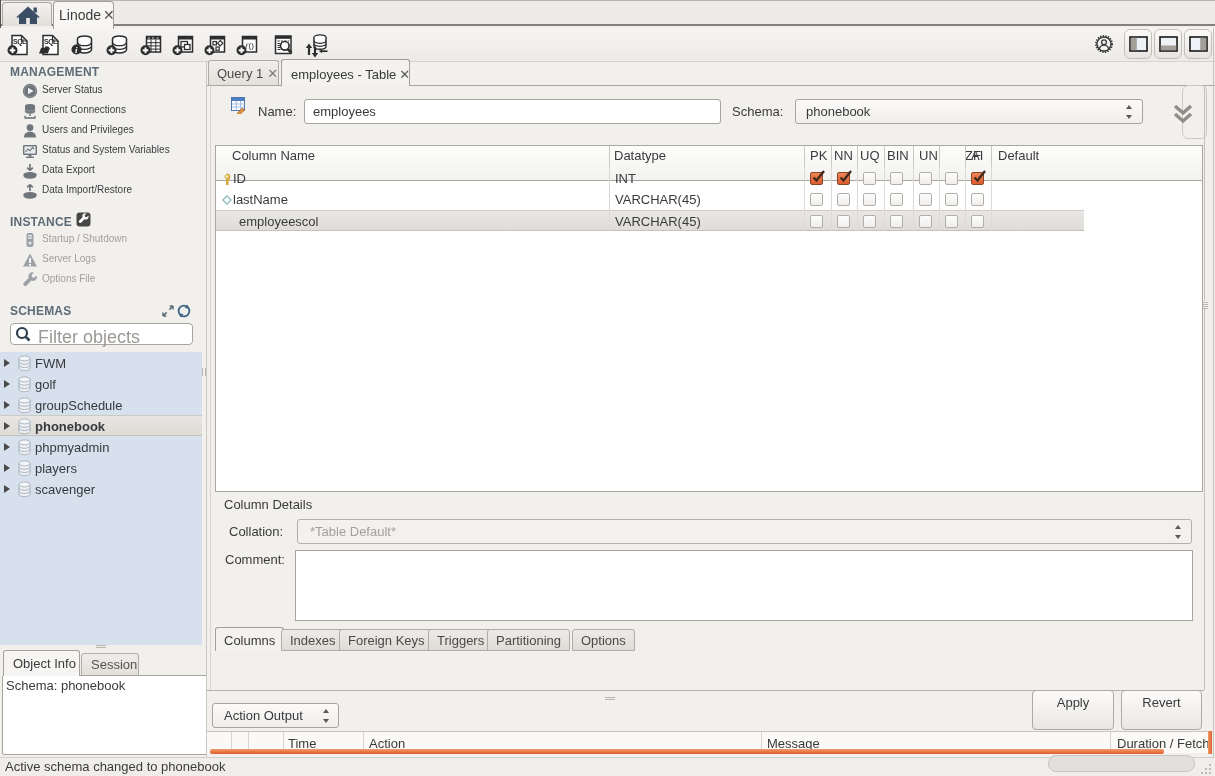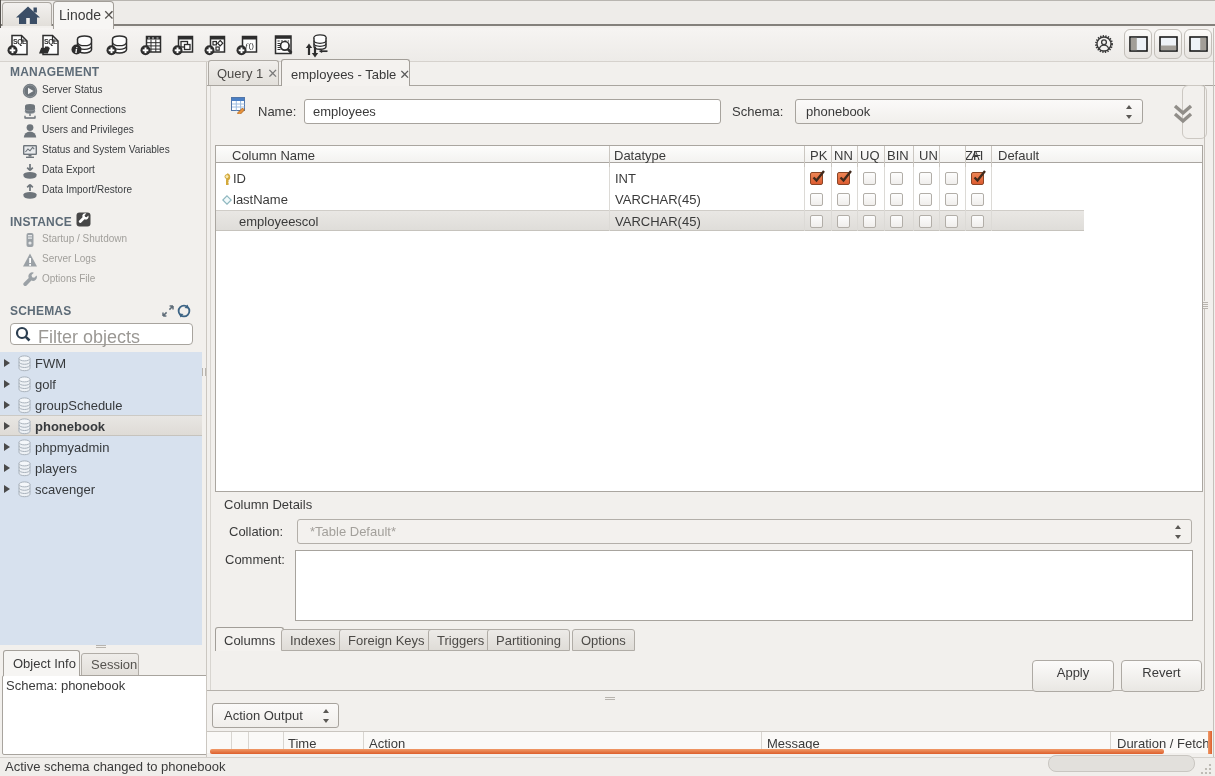--- a/index.html
+++ b/index.html
@@ -48,21 +48,21 @@
 #qtab1 .x { color:#7a7a7a; margin-left:4px; }
 #qtab2 { position:absolute; left:74px; top:-3px; width:129px; height:27px; background:#f4f2ef; border:1px solid #a29e98; border-bottom:none; border-radius:3px 3px 0 0; padding:7px 0 0 9px; color:#3a3a3a; white-space:nowrap; z-index:2; }
 #qtab2 .x { color:#5a5a5a; margin-left:3px; }
 
 #nameinput { position:absolute; left:97px; top:37px; width:417px; height:25px; background:#fff; border:1px solid #a7a39d; border-radius:3px; padding:4px 0 0 8px; }
 #schemacombo { position:absolute; left:588px; top:37px; width:348px; height:25px; background:linear-gradient(#fbfaf9,#f1efec); border:1px solid #a7a39d; border-radius:3px; padding:4px 0 0 10px; }
 #collapsebox { position:absolute; left:975px; top:23px; width:25px; height:54px; border:1px solid #ccc8c2; border-radius:6px; }
 
 
 #grid { position:absolute; left:8px; top:83px; width:988px; height:347px; background:#fff; border:1px solid #aaa6a0; }
-#gridhdr { position:absolute; left:0; top:0; width:986px; height:17px; background:linear-gradient(#fdfdfc,#f3f2f0); border-bottom:1px solid #a9a5a0; }
+#gridhdr { position:absolute; left:0; top:0; width:986px; height:35px; background:linear-gradient(#fdfdfc,#f3f2f0); border-bottom:1px solid #a9a5a0; }
 .ghcell { position:absolute; top:2px; color:#3a3a3a; }
 .hvline { position:absolute; top:0; height:21px; width:1px; background:#cbc7c1; }
 .bvline { position:absolute; top:21px; height:64px; width:1px; background:#dcdad6; z-index:2; }
 .grow { position:absolute; left:0; width:868px; height:21px; }
 .grow .cn { position:absolute; left:17px; top:3px; }
 .grow .dt { position:absolute; left:399px; top:3px; }
 .grow.sel { background:linear-gradient(#e9e7e4,#dfddd9); border-top:1px solid #d0cdc8; border-bottom:1px solid #c6c3bd; }
 .cb { position:absolute; width:13px; height:13px; top:4px; border:1px solid #b2aea8; border-radius:2px; background:linear-gradient(#fdfdfd,#f0eeec); }
 .cb.on { background:linear-gradient(#ee8555,#dc5c31); border:1px solid #8a4526; }
 .cb.on svg { position:absolute; left:-1px; top:-4px; }
@@ -71,21 +71,21 @@
 #details { position:absolute; left:0; top:431px; width:1009px; height:197px; }
 #collcombo { position:absolute; left:90px; top:26px; width:895px; height:25px; background:#f3f1ee; border:1px solid #b3afa9; border-radius:3px; padding:4px 0 0 12px; color:#a3a09b; }
 #commentbox { position:absolute; left:88px; top:57px; width:898px; height:71px; background:#fff; border:1px solid #a7a39d; }
 
 
 .btab { position:absolute; top:567px; height:22px; background:linear-gradient(#edebe8,#dfdcd7); border:1px solid #b0aca6; border-radius:3px 3px 0 0; padding:3px 8px 0 8px; color:#4c4a47; }
 #btab-columns { left:8px; top:565px; height:24px; background:#f4f2ef; border:1px solid #a29e98; border-bottom:none; color:#3a3a3a; padding-top:5px; }
 
 #editorbottom { position:absolute; left:0; top:628px; width:997px; height:1px; background:#b5b1ab; }
 #rightedge { position:absolute; left:997px; top:23px; width:1px; height:605px; background:#c5c1bb; }
-.pushbtn { position:absolute; top:598px; height:32px; background:linear-gradient(#fcfbfa,#e9e7e3); border:1px solid #aeaaa4; border-radius:4px; text-align:center; padding-top:4px; }
+.pushbtn { position:absolute; top:628px; height:40px; background:linear-gradient(#fcfbfa,#e9e7e3); border:1px solid #aeaaa4; border-radius:4px; text-align:center; padding-top:4px; }
 
 
 #aocombo { position:absolute; left:5px; top:641px; width:127px; height:25px; background:linear-gradient(#fbfaf9,#f0eeeb); border:1px solid #a7a39d; border-radius:3px; padding:4px 0 0 11px; }
 #outhdr { position:absolute; left:0; top:669px; width:1005px; height:22px; background:#faf9f7; border-top:1px solid #c9c5bf; }
 .ohcell { position:absolute; top:4px; color:#3a3a3a; }
 .ovline { position:absolute; top:0; height:22px; width:1px; background:#d8d5d0; }
 #orangebar { position:absolute; left:3px; top:687px; width:954px; height:5px; background:linear-gradient(#f09a68,#dd5f2c); border-radius:2px; }
 #orangevbar { position:absolute; left:1001px; top:669px; width:4px; height:23px; background:linear-gradient(90deg,#f09a68,#dd5f2c); }
 
 

